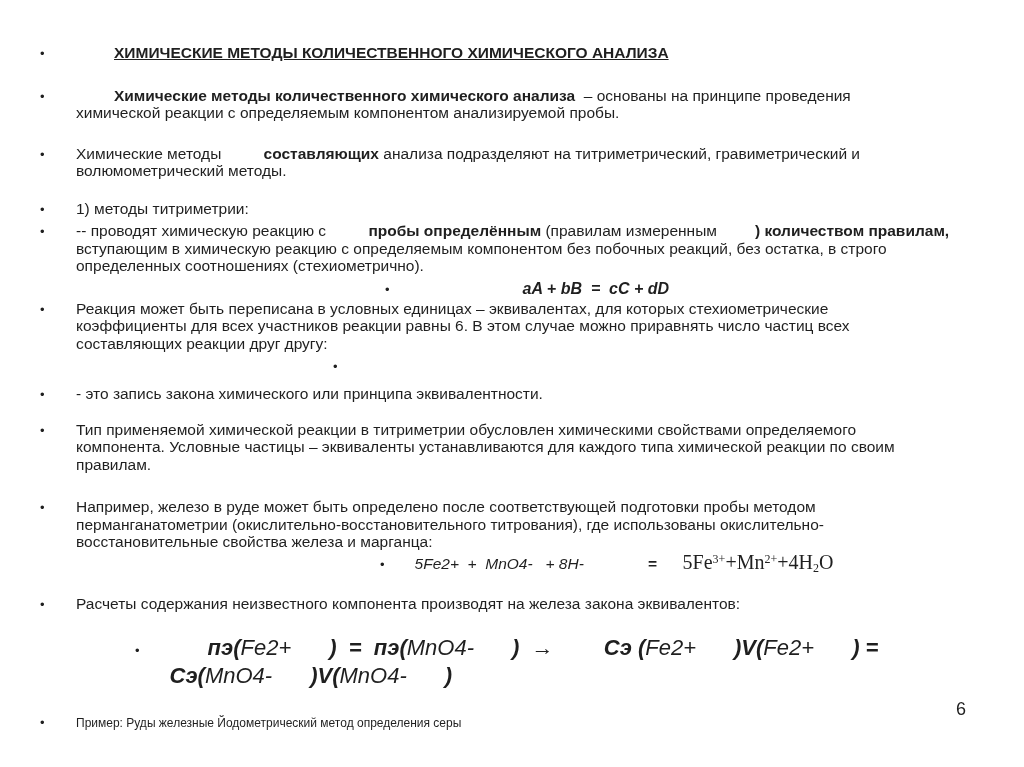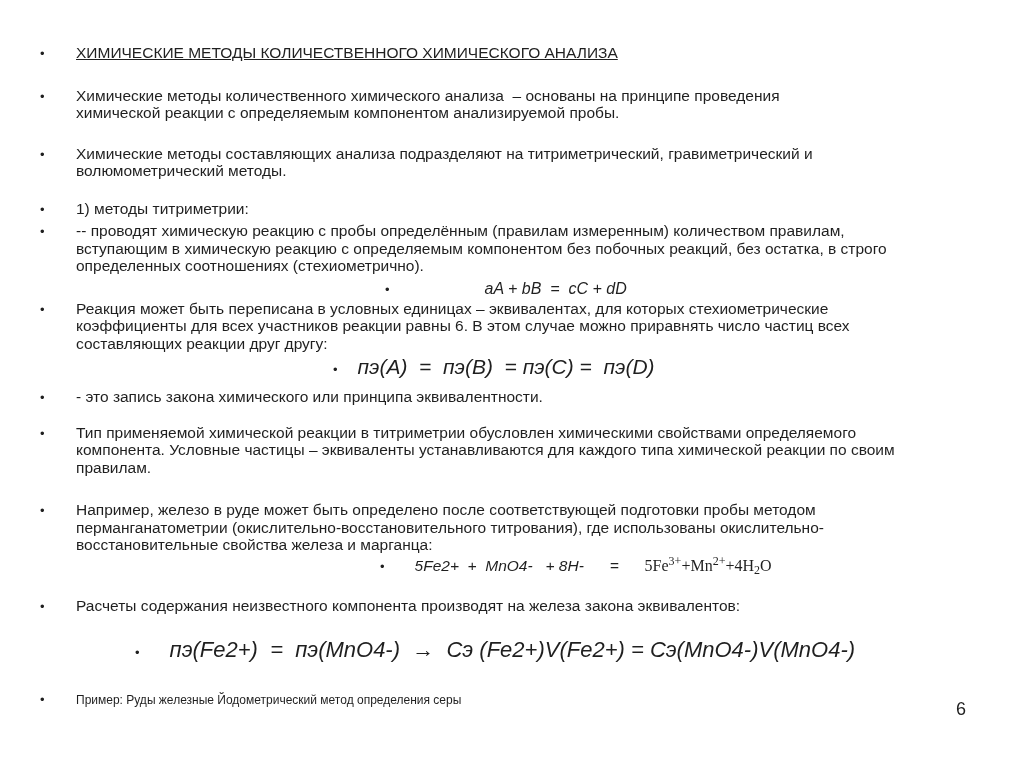--- a/index.html
+++ b/index.html
@@ -40,28 +40,28 @@
     white-space: pre-wrap;
   }
   .block.bullet .content {
     flex: 1 1 auto;
   }
   .size-body { font-size: 15.5px; line-height: 17.5px; }
   .size-md   { font-size: 16px;   line-height: 18px; }
   .size-lg   { font-size: 21px;   line-height: 26px; }
   .size-xl   { font-size: 22px;   line-height: 28px; }
   .size-sm   { font-size: 12px;   line-height: 14px; }
-  .seg.b { font-weight: normal; }
+  .seg.b { font-weight: bold; margin-left: 38px; }
   .seg.i { font-style: italic; }
   .seg.u { text-decoration: underline; }
   .seg.serif {
     font-family: "Liberation Serif", serif;
     font-style: normal;
     font-weight: normal;
-    font-size: 16px;
+    font-size: 20px;
   }
   .seg.sup {
     font-size: 12px;
     position: relative;
     top: -0.45em;
   }
   .seg.sub {
     font-size: 12px;
     position: relative;
     top: 0.25em;
@@ -109,21 +109,20 @@
         <span class="content"><span class="seg b i">aA + bB  =  cC + dD</span></span>
       </div>
       <div class="block bullet size-body" style="margin-top: 1px;">
         <span class="marker">•</span>
         <span class="content"><span class="seg">Реакция может быть переписана в условных единицах – эквивалентах, для которых стехиометрические
 коэффициенты для всех участников реакции равны 6. В этом случае можно приравнять число частиц всех
 составляющих реакции друг другу:</span></span>
       </div>
       <div class="block formula size-lg" style="margin-top: 2px;">
         <span class="marker" style="margin-left: 293px; margin-right: 20px;">•</span>
-        <span class="content"><span class="seg b i">пэ(</span><span class="seg i">A</span><span class="seg b i">)  =  пэ(B)  = пэ(C</span><span class="seg i">)</span><span class="seg b i"> =  пэ(D</span><span class="seg i">)</span></span>
       </div>
       <div class="block bullet size-body" style="margin-top: 5px;">
         <span class="marker">•</span>
         <span class="content"><span class="seg">- это запись закона химического или принципа эквивалентности.</span></span>
       </div>
       <div class="block bullet size-body" style="margin-top: 17px;">
         <span class="marker">•</span>
         <span class="content"><span class="seg">Тип применяемой химической реакции в титриметрии обусловлен химическими свойствами определяемого
 компонента. Условные частицы – эквиваленты устанавливаются для каждого типа химической реакции по своим
 правилам.</span></span>

